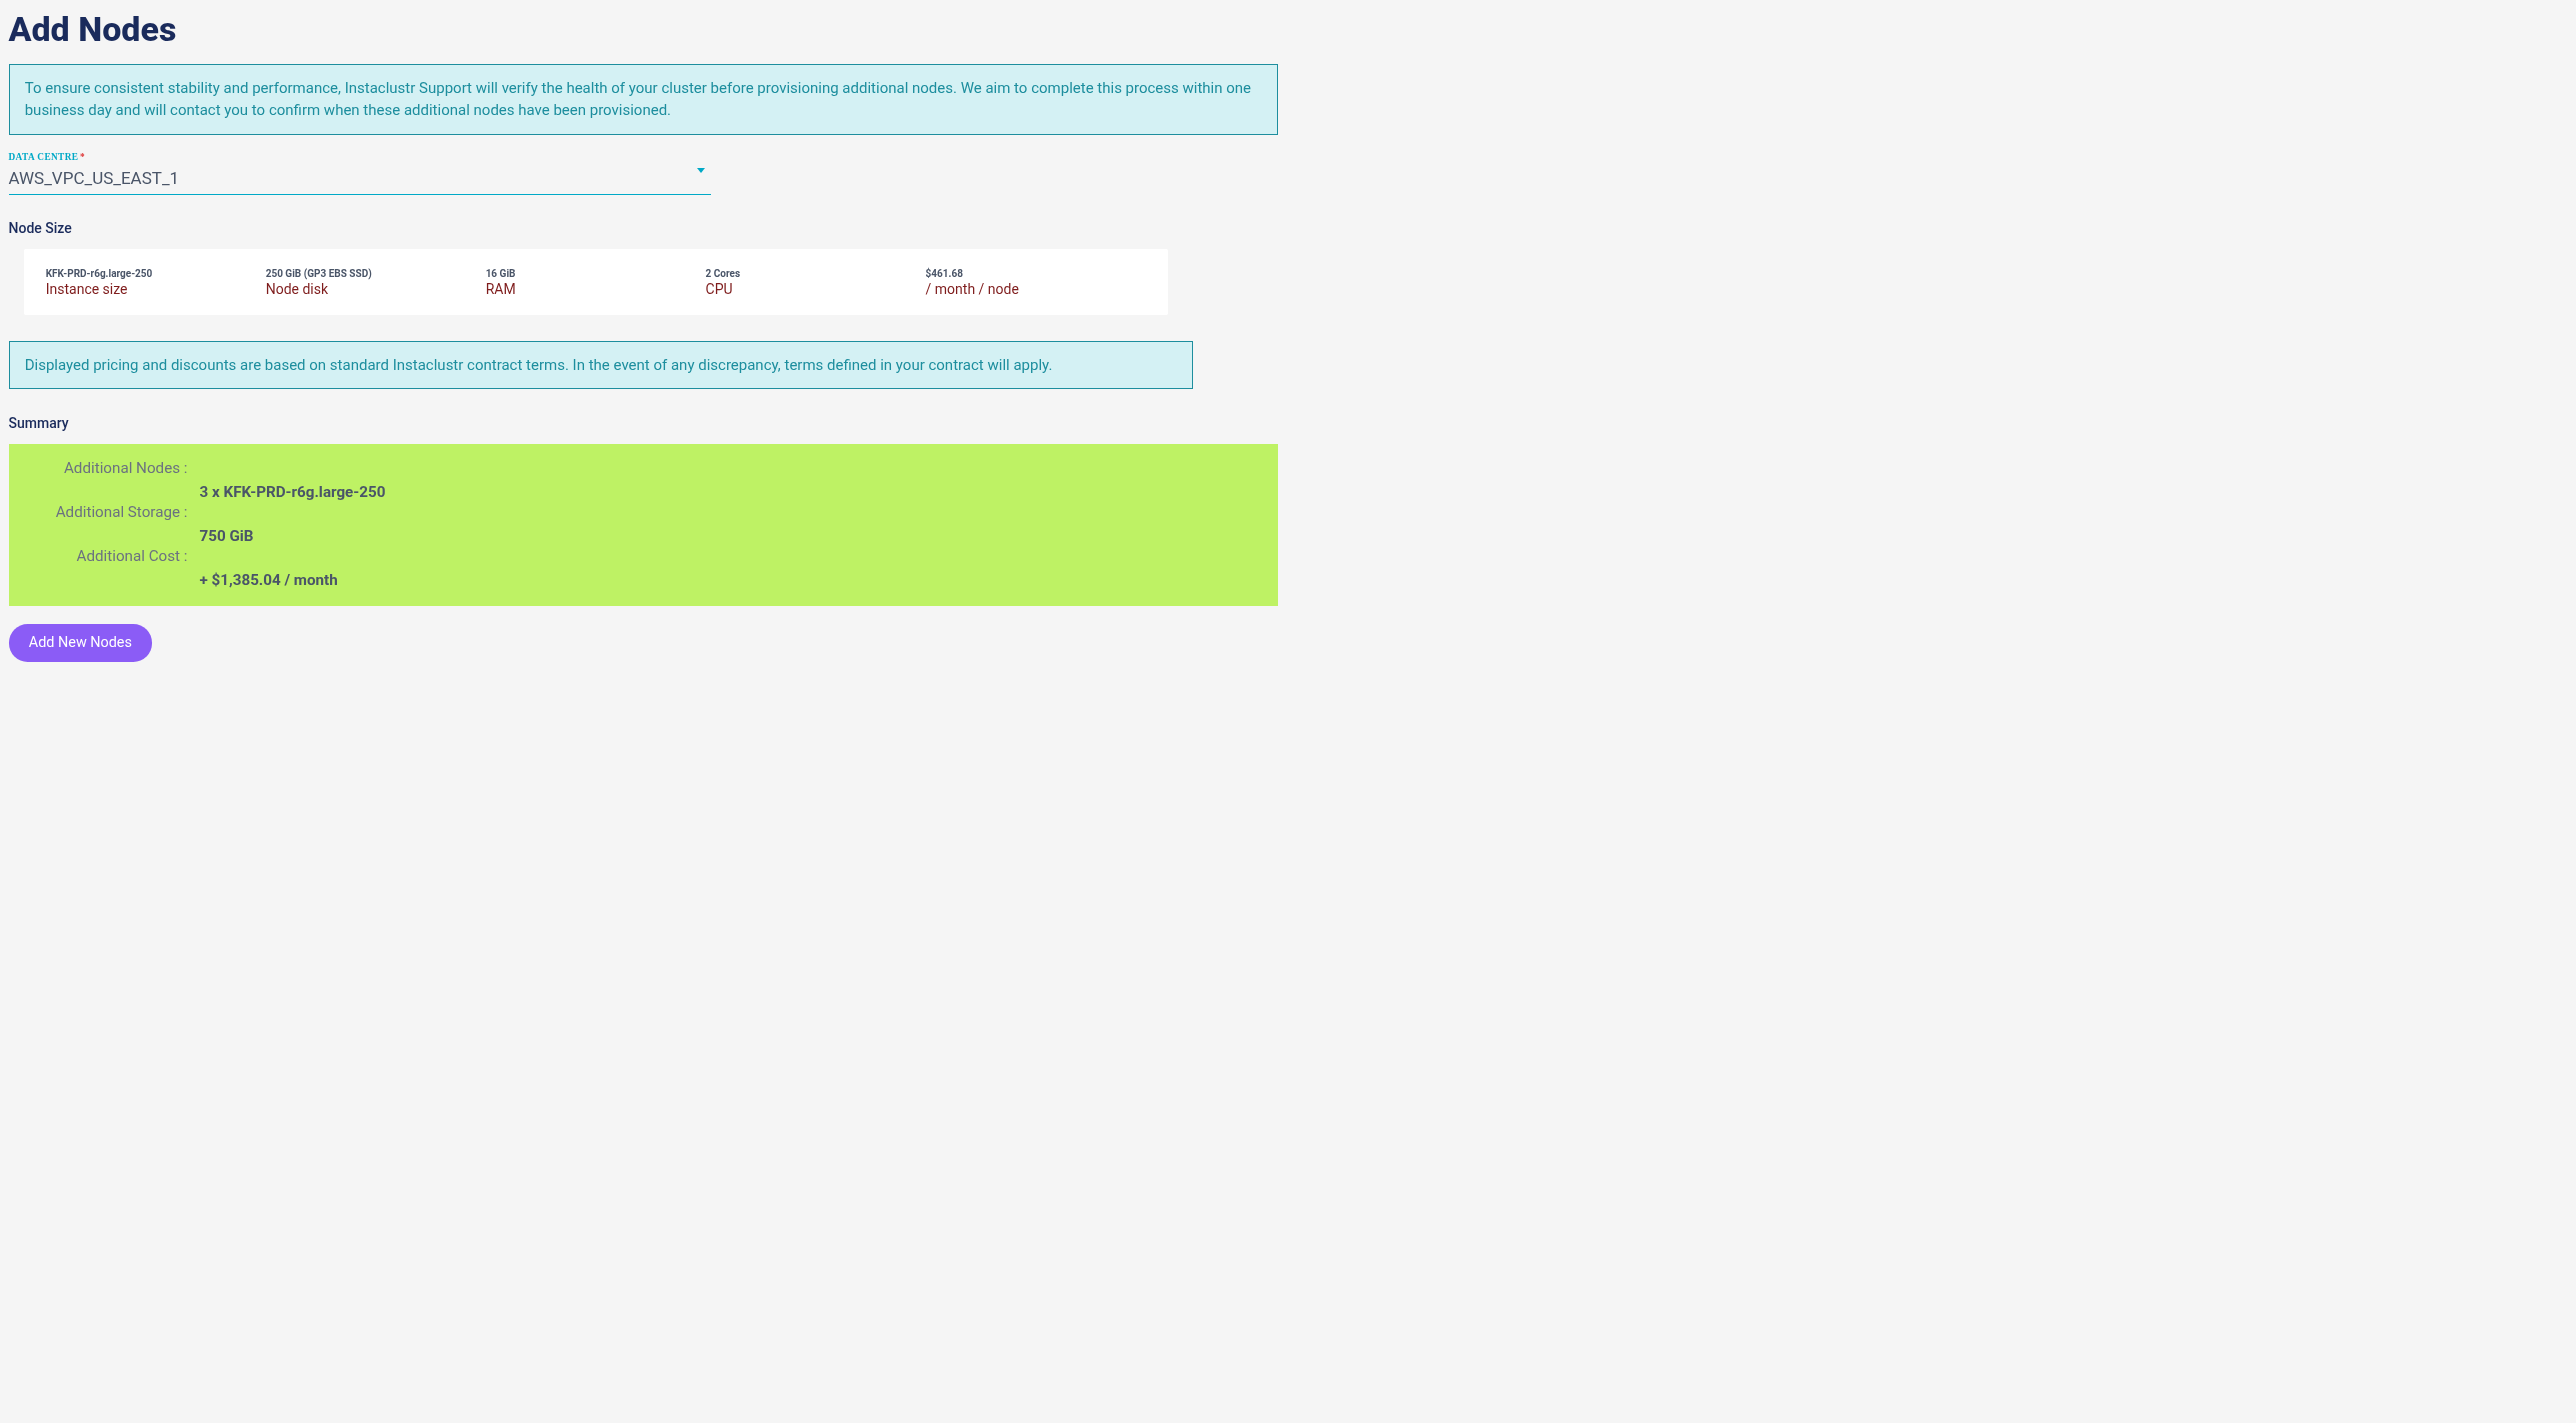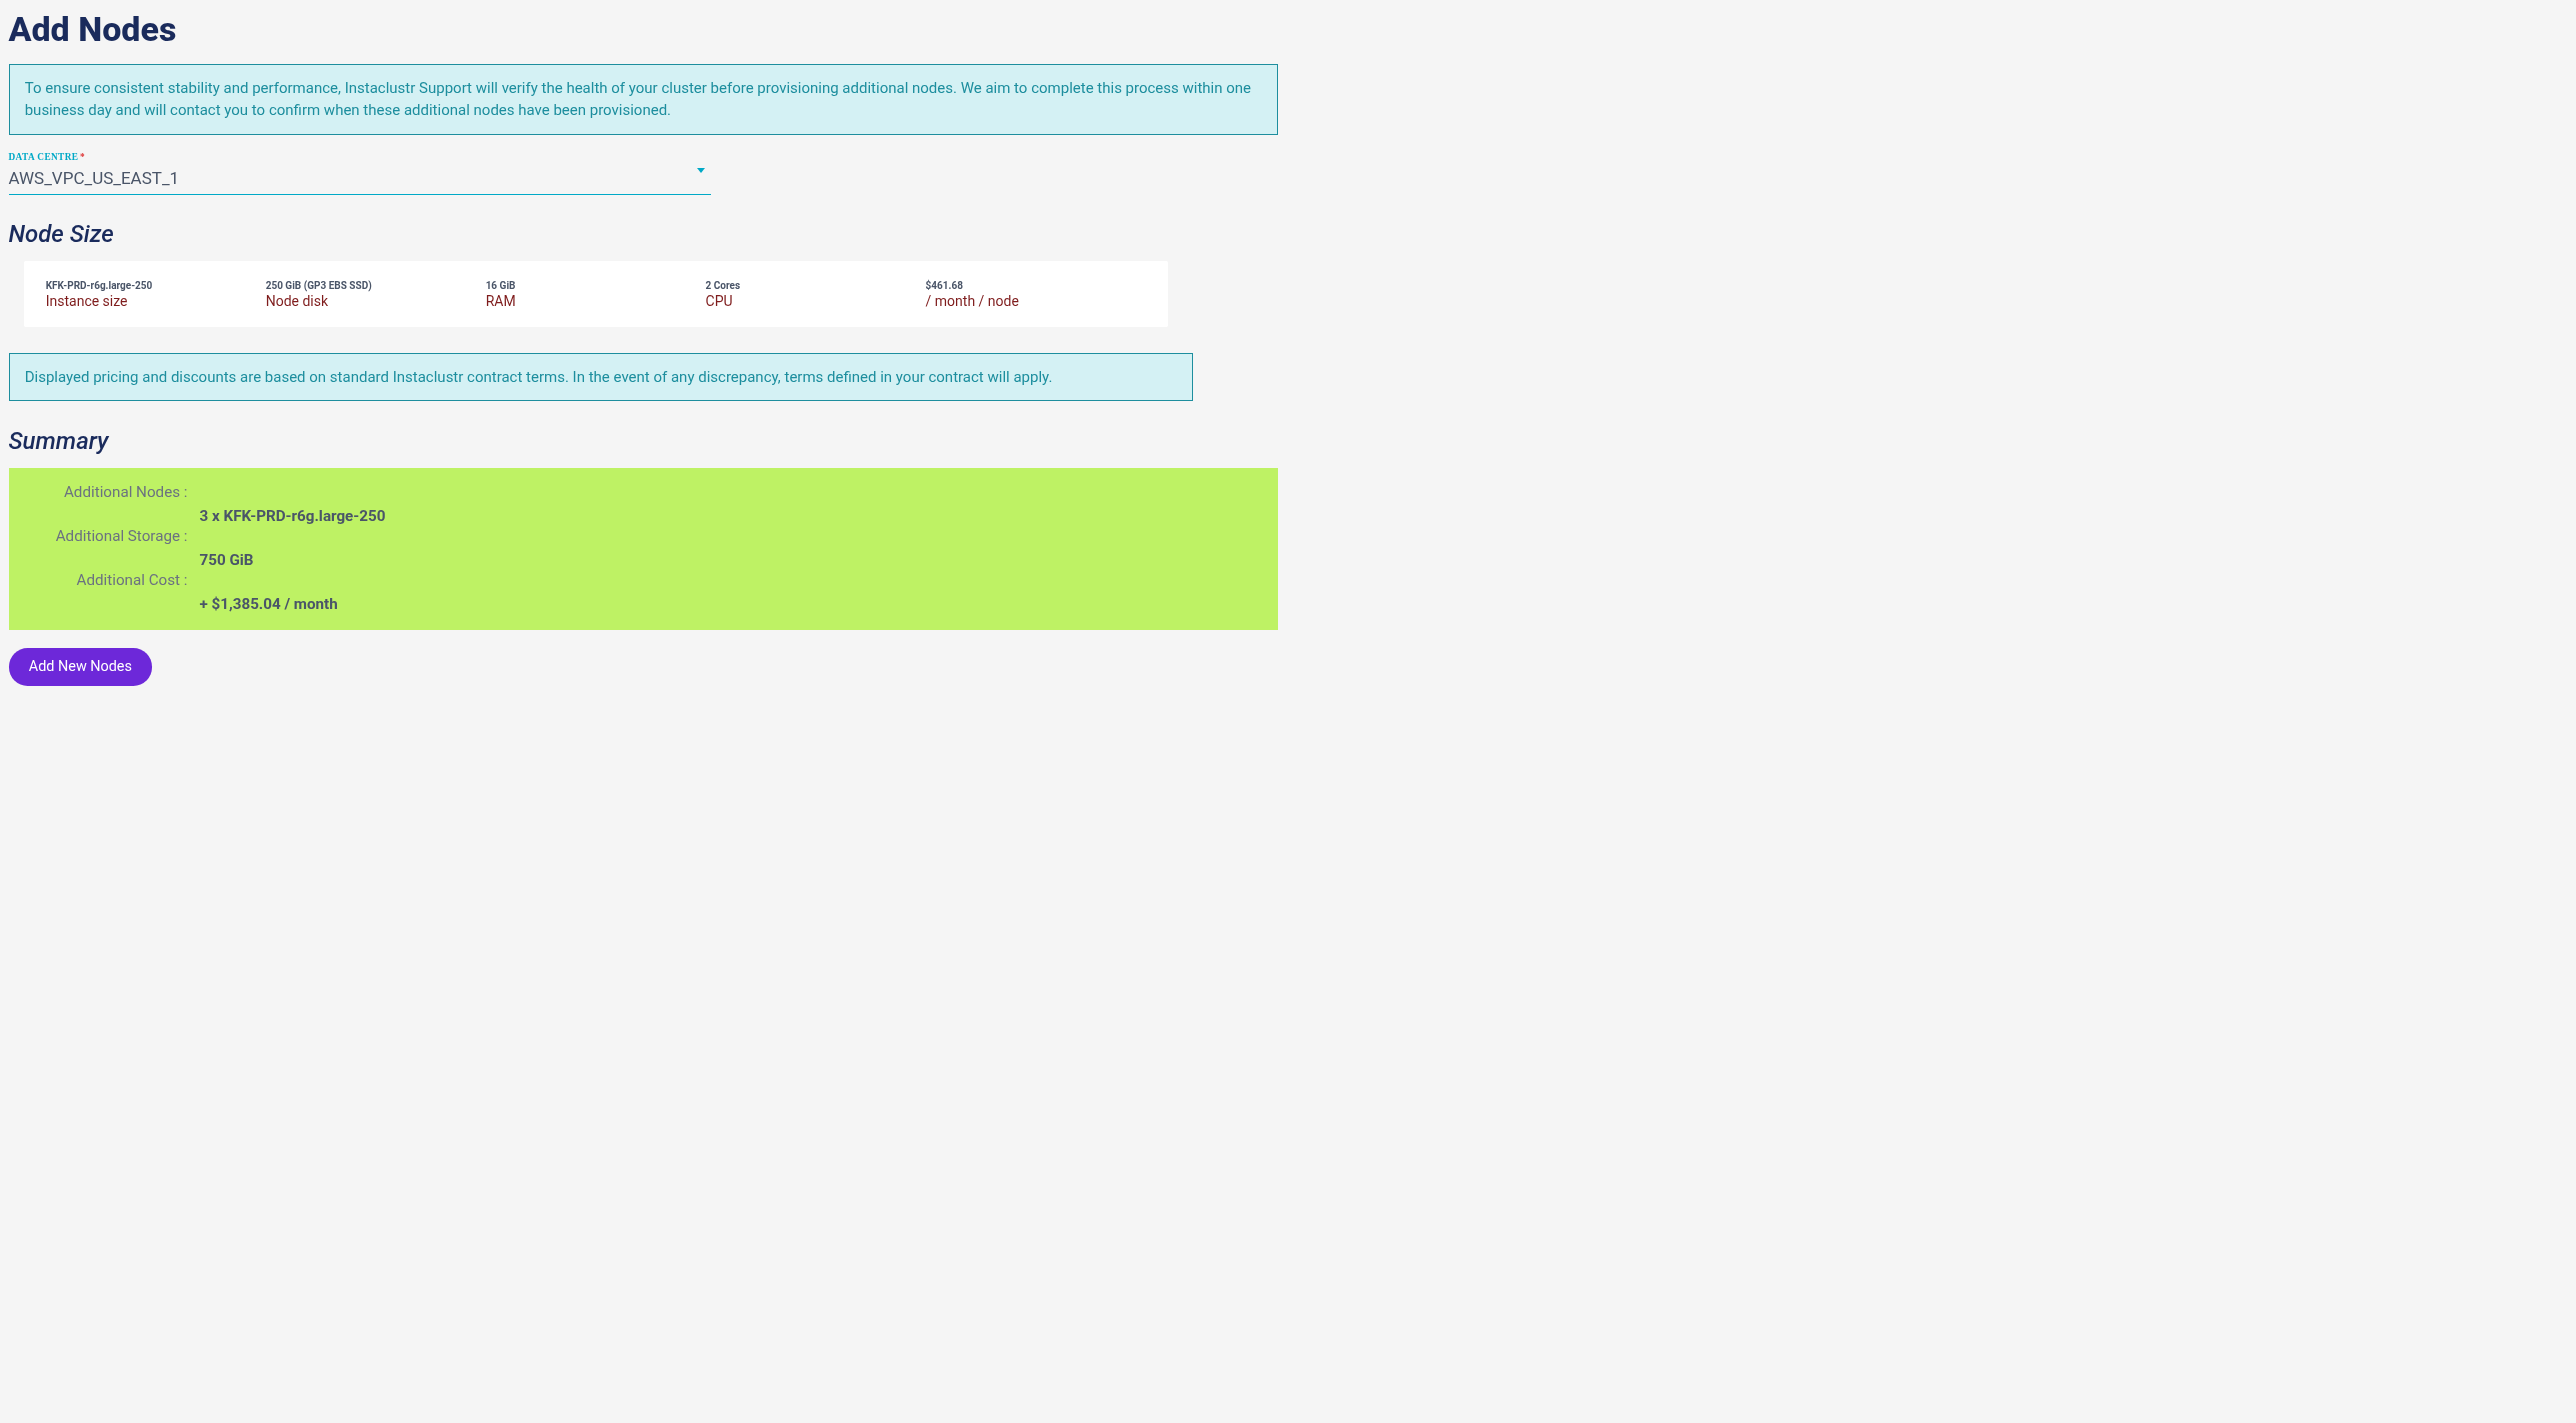--- a/index.html
+++ b/index.html
@@ -61,25 +61,24 @@
     }
     .caret-down {
       width: 0; height: 0;
       border-left: 4.2px solid transparent;
       border-right: 4.2px solid transparent;
       border-top: 5.1px solid #00a9c7;
       margin-right: 5.1px;
     }
     h2.section-title {
       color: #1a2b5c;
-      font-size: 24px;
+      font-size: 14px;
       font-weight: 500;
       margin-top: 25.4px;
       margin-bottom: 13.5px;
-      font-style: italic;
     }
     .node-card {
       background: #fff;
       padding: 18.6px 22px;
       margin-left: 15.2px;
       margin-right: 110px;
       display: flex;
       border-radius: 1.7px;
     }
     .node-col { flex: 1; }
@@ -111,21 +110,21 @@
       text-align: right;
       padding-right: 12px;
       color: #6b7280;
     }
     .summary-value {
       font-weight: 700;
       color: #4a5568;
       margin-top: 24px;
     }
     .add-button {
-      background: #6d28d9;
+      background: #8b5cf6;
       color: #fff;
       border: none;
       border-radius: 18.6px;
       padding: 10.2px 20.3px;
       font-size: 14.4px;
       cursor: pointer;
       font-family: inherit;
     }
   </style>
 </head>

